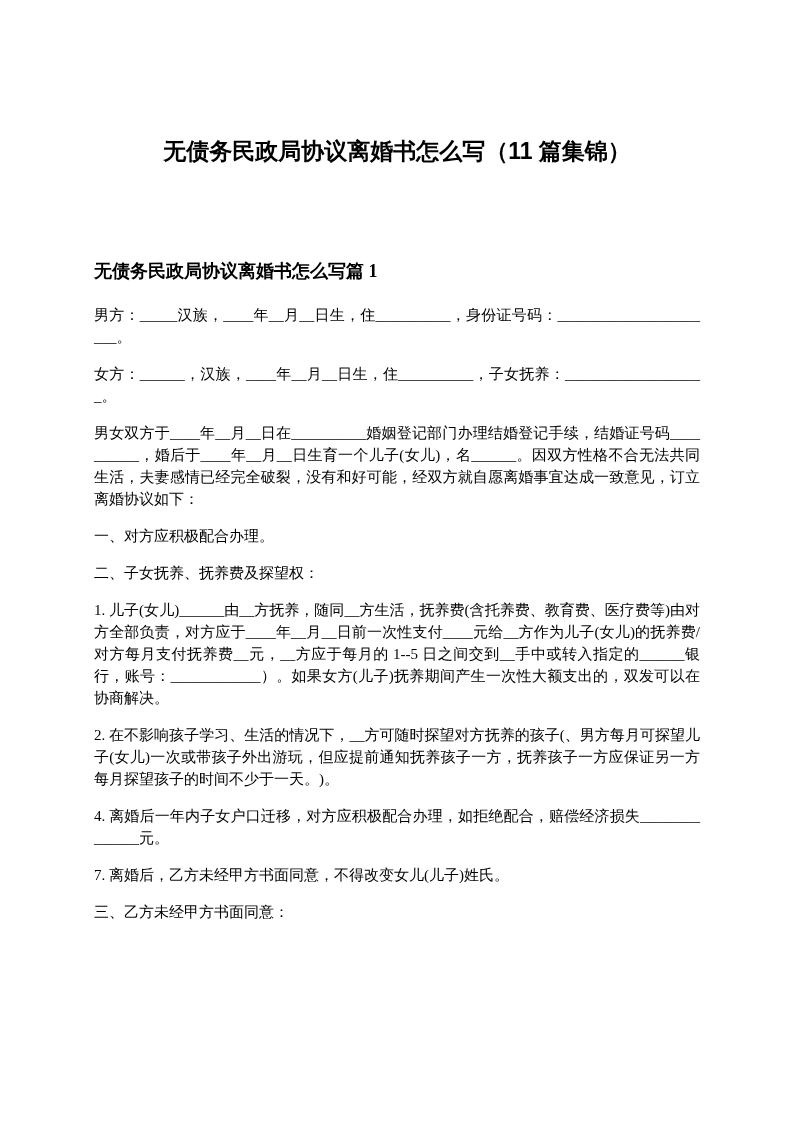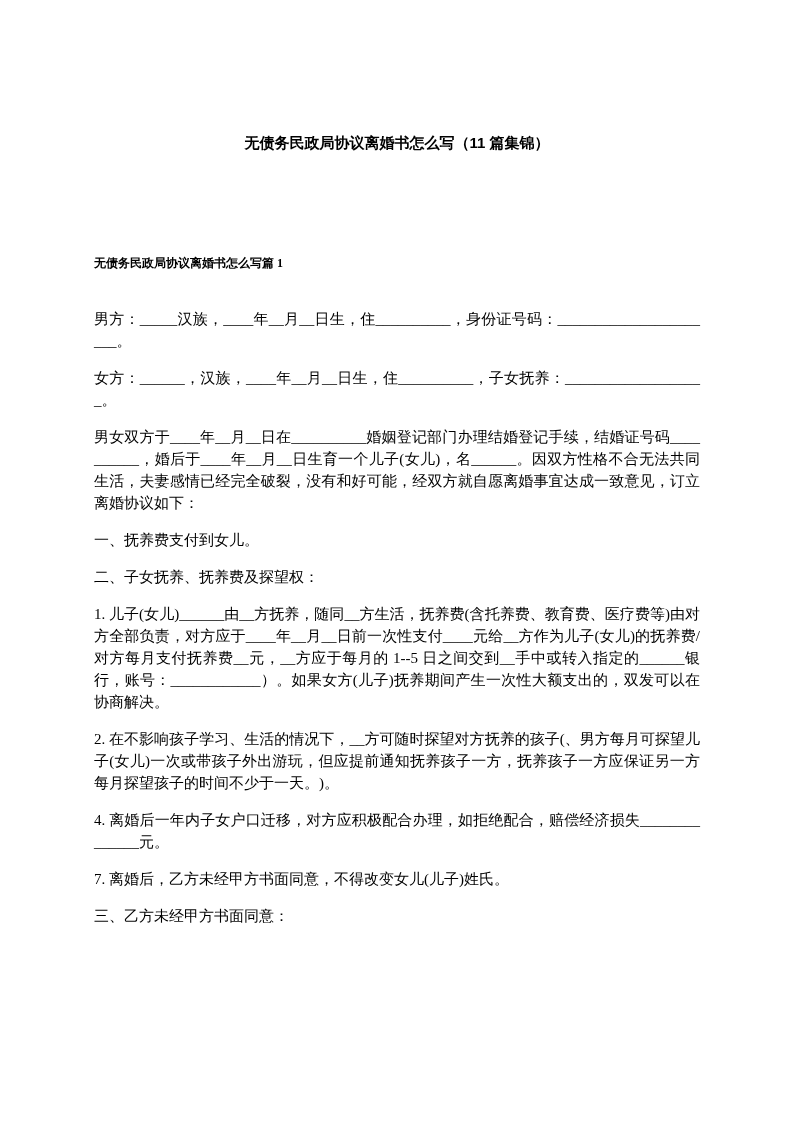--- a/index.html
+++ b/index.html
@@ -16,30 +16,30 @@
     color: #000000;
     box-sizing: border-box;
     padding: 128px 93px 0 94px;
     font-family: "Liberation Serif", "DejaVu Serif", serif;
     font-size: 15px;
     overflow: hidden;
   }
   .doc-title {
     font-family: "Liberation Sans", "DejaVu Sans", sans-serif;
     font-weight: 700;
-    font-size: 15px;
+    font-size: 23px;
     line-height: 30px;
     text-align: center;
-    margin: 0 0 94px 0;
+    margin: 8px 0 94px 0;
   }
   .section-heading {
-    font-size: 12px;
+    font-size: 18px;
     font-weight: 700;
     line-height: 22px;
-    margin: 0 0 34px 0;
+    margin: 0 0 22px 0;
   }
   p.para {
     margin: 0 0 15px 0;
     line-height: 22px;
     text-align: justify;
     white-space: pre-wrap;
     word-break: break-all;
   }
 </style>
 </head>
@@ -49,21 +49,21 @@
   <h1 class="doc-title">无债务民政局协议离婚书怎么写（11 篇集锦）</h1>
 
   <h2 class="section-heading">无债务民政局协议离婚书怎么写篇 1</h2>
 
   <p class="para">男方：_____汉族，____年__月__日生，住__________，身份证号码：______________________。</p>
 
   <p class="para">女方：______，汉族，____年__月__日生，住__________，子女抚养：___________________。</p>
 
   <p class="para">男女双方于____年__月__日在__________婚姻登记部门办理结婚登记手续，结婚证号码__________，婚后于____年__月__日生育一个儿子(女儿)，名______。因双方性格不合无法共同生活，夫妻感情已经完全破裂，没有和好可能，经双方就自愿离婚事宜达成一致意见，订立离婚协议如下：</p>
 
-  <p class="para">一、抚养费支付到女儿。</p>
+  <p class="para">一、对方应积极配合办理。</p>
 
   <p class="para">二、子女抚养、抚养费及探望权：</p>
 
   <p class="para">1. 儿子(女儿)______由__方抚养，随同__方生活，抚养费(含托养费、教育费、医疗费等)由对方全部负责，对方应于____年__月__日前一次性支付____元给__方作为儿子(女儿)的抚养费/对方每月支付抚养费__元，__方应于每月的 1--5 日之间交到__手中或转入指定的______银行，账号：____________）。如果女方(儿子)抚养期间产生一次性大额支出的，双发可以在协商解决。</p>
 
   <p class="para">2. 在不影响孩子学习、生活的情况下，__方可随时探望对方抚养的孩子(、男方每月可探望儿子(女儿)一次或带孩子外出游玩，但应提前通知抚养孩子一方，抚养孩子一方应保证另一方每月探望孩子的时间不少于一天。)。</p>
 
 
   <p class="para">4. 离婚后一年内子女户口迁移，对方应积极配合办理，如拒绝配合，赔偿经济损失______________元。</p>
 

